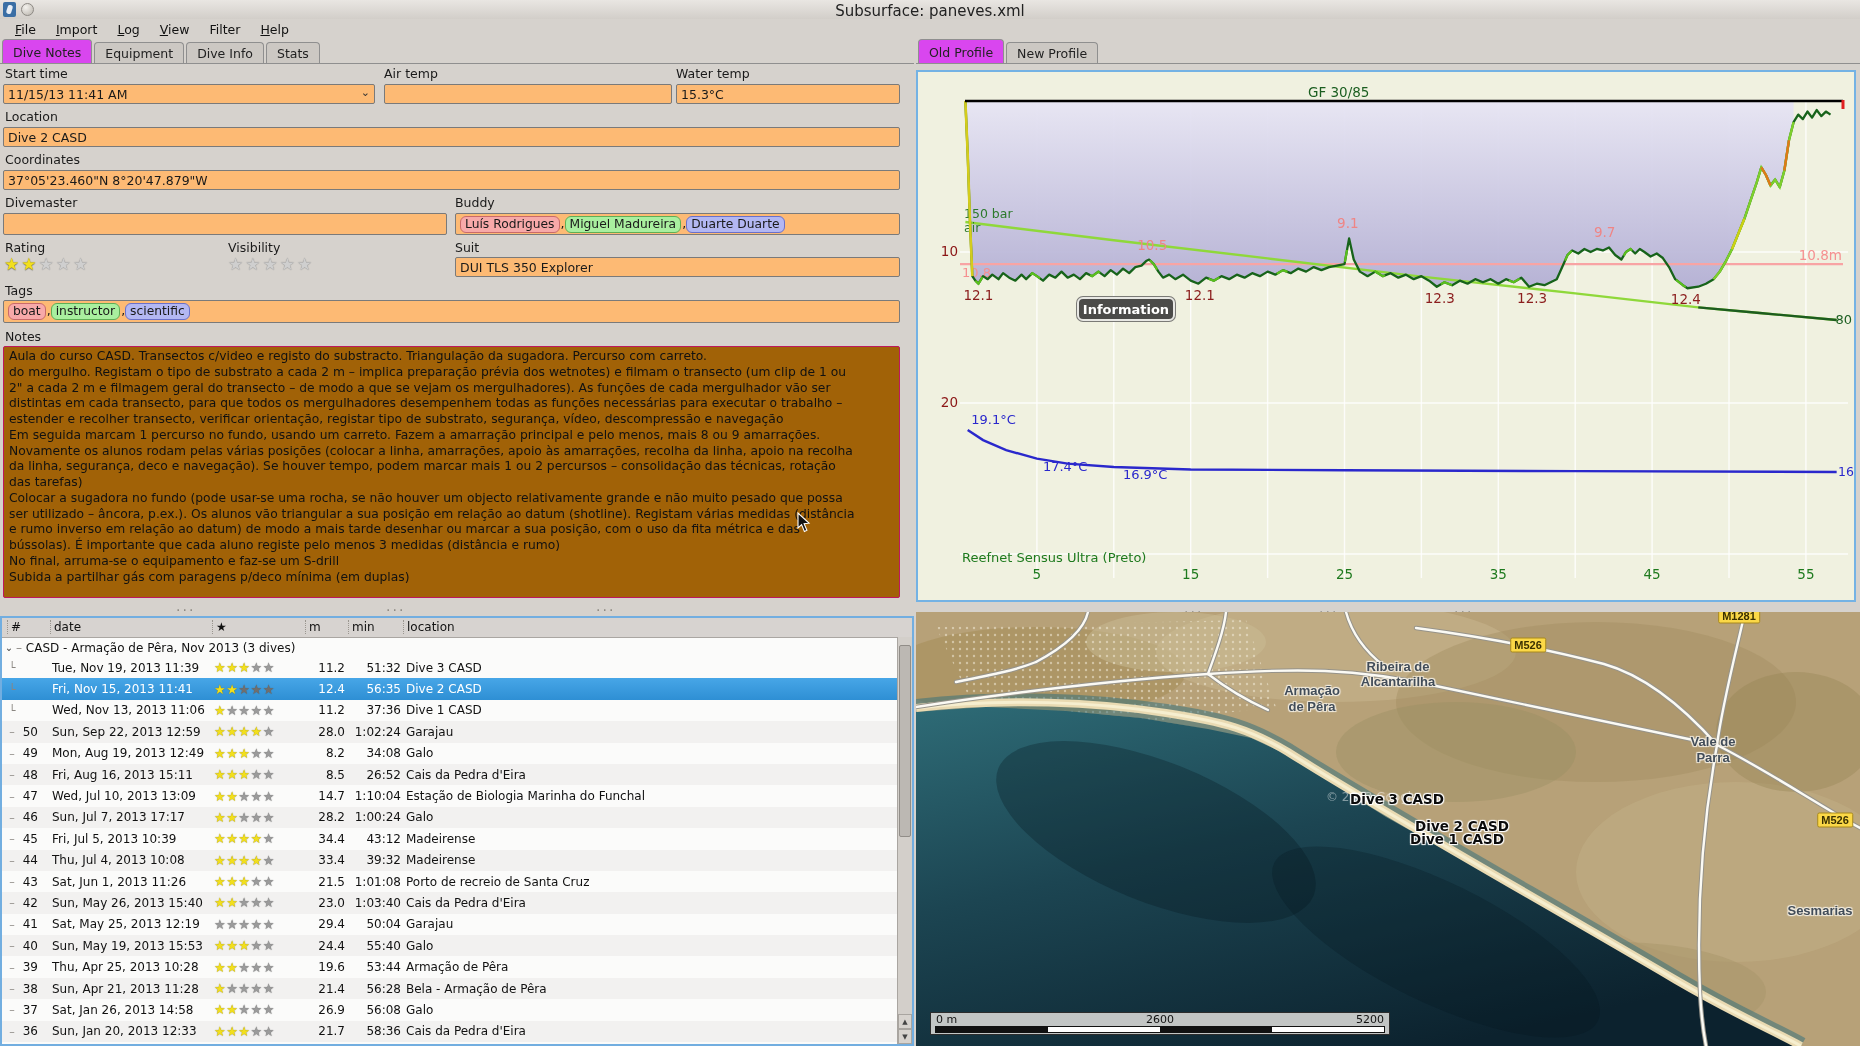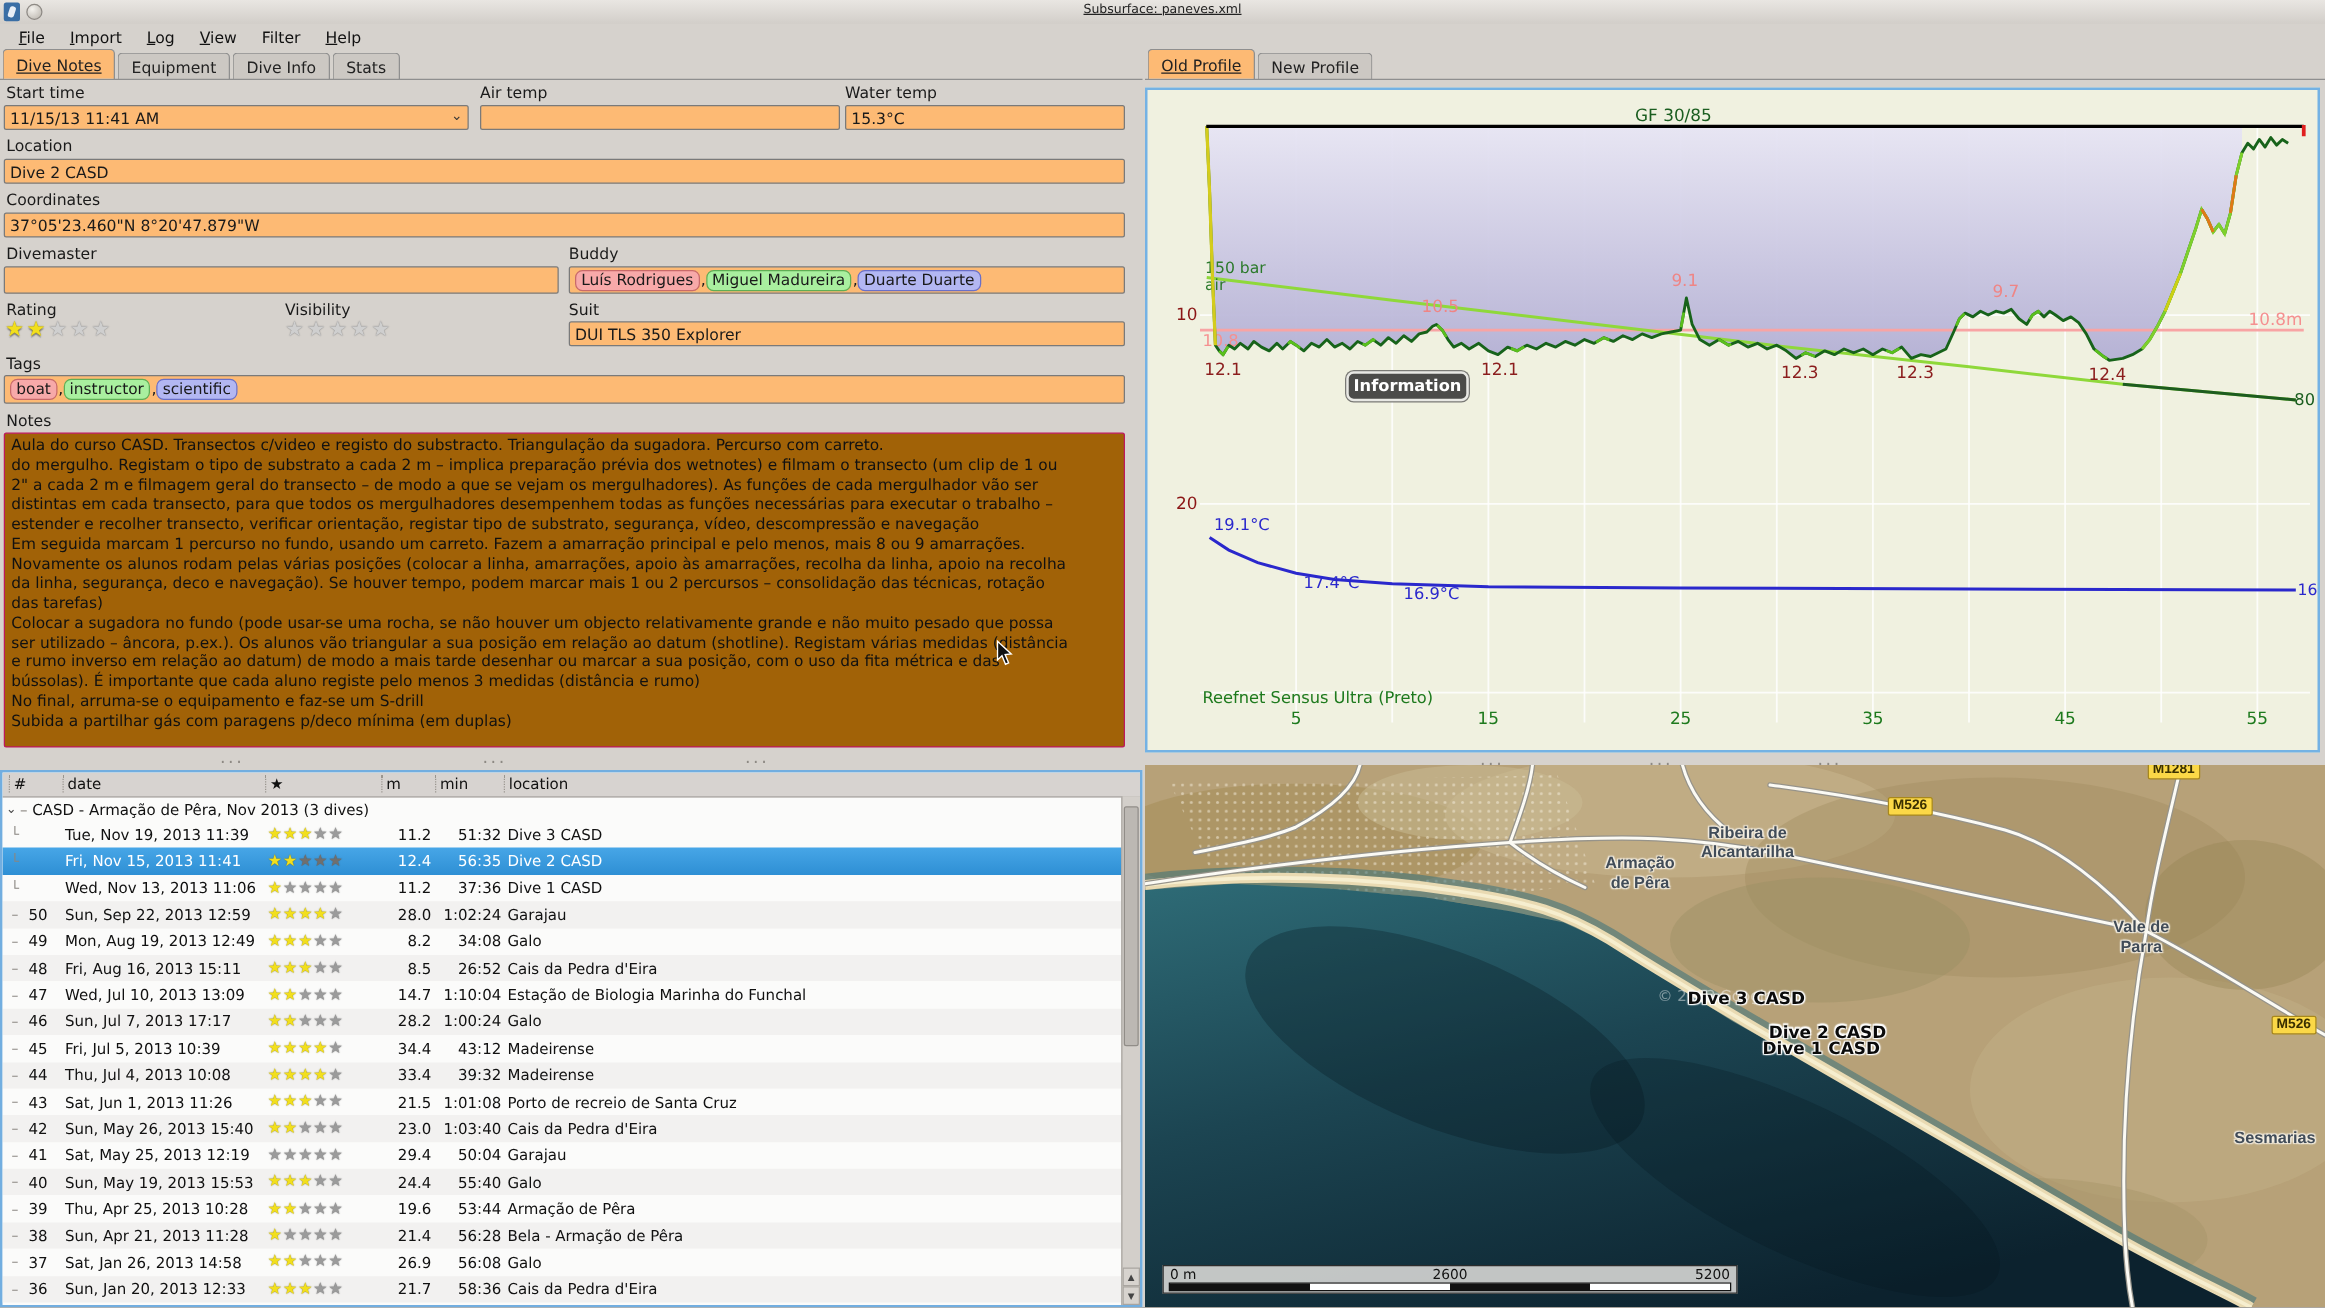--- a/index.html
+++ b/index.html
@@ -1,33 +1,33 @@
 <!DOCTYPE html>
 <html><head>
 <meta charset="utf-8">
 <style>
   html,body{margin:0;padding:0;background:#888;}
   .window{position:relative;width:1860px;height:1046px;background:#d6d2cd;overflow:hidden;
     font-family:"DejaVu Sans","Liberation Sans",sans-serif;font-size:12.5px;color:#1a1a1a;}
   .abs{position:absolute;}
   
   .titlebar{left:0;top:0;width:1860px;height:19px;background:linear-gradient(#e9e6e2,#d2cec9);}
-  .title-text{position:absolute;left:0;right:0;top:2px;text-align:center;font-size:10px;color:#222;text-decoration:underline;}
+  .title-text{position:absolute;left:0;right:0;top:2px;text-align:center;font-size:15px;color:#222;}
   .app-icon{position:absolute;left:3px;top:2px;width:13px;height:15px;background:#3a6ea5;border-radius:2px;}
   .app-icon:before{content:"";position:absolute;left:4px;top:3px;width:5px;height:9px;background:#e8eef6;border-radius:2px;transform:rotate(18deg);}
   .orb-icon{position:absolute;left:21px;top:3px;width:13px;height:13px;border-radius:50%;
     background:radial-gradient(circle at 35% 30%,#f4f2ee,#b7b2aa);border:1px solid #8d8984;box-sizing:border-box;}
   .menubar{left:0;top:19px;width:1860px;height:21px;display:flex;align-items:center;padding-left:6px;box-sizing:border-box;gap:2px;}
   .menu-item{padding:1px 9px;font-size:12.5px;color:#111;}
   .menu-item u{text-decoration:underline;}
   
   .tabbar{display:flex;align-items:flex-end;height:24px;}
   .tab{border:1px solid #8f8f8f;border-bottom:none;border-radius:4px 4px 0 0;background:#ccc8c3;
     padding:3px 10px 3px 10px;font-size:12.5px;margin-right:2px;height:15px;color:#222;}
-  .tab.active{background:#fdba74;padding-top:5px;height:16px;box-shadow:0 -1px 0 #fff inset;text-decoration:underline;}
+  .tab.active{background:#d946ef;padding-top:5px;height:16px;box-shadow:0 -1px 0 #fff inset;}
   .tabline{height:0;border-top:1px solid #8f8f8f;}
   
   .flabel{position:absolute;font-size:12.5px;color:#1a1a1a;}
   .field{position:absolute;background:#fdba74;border:1px solid #7a7a7a;border-radius:2px;
     font-size:12.5px;padding:7px 4px;box-sizing:border-box;display:flex;align-items:center;overflow:hidden;white-space:nowrap;}
   .combo-arrow{position:absolute;right:4px;top:1px;color:#333;font-size:11px;}
   .pill{display:inline-block;border-radius:6px;padding:0 4px;margin-right:1px;border:1px solid;line-height:15px;font-size:12.3px;}
   .pill.red{background:#f7a9a9;border-color:#c96a6a;}
   .pill.green{background:#a9ef9f;border-color:#5fae55;}
   .pill.blue{background:#b3b7f2;border-color:#6a70c9;}

